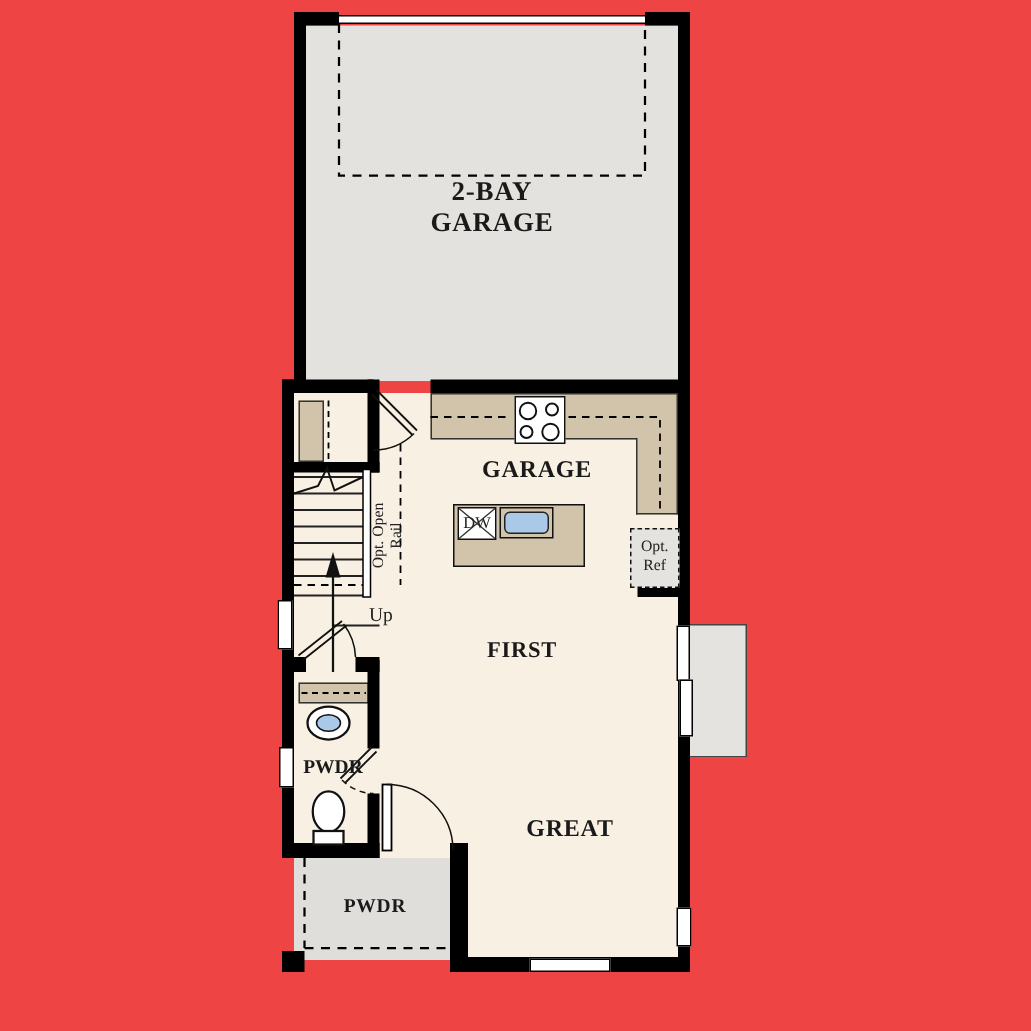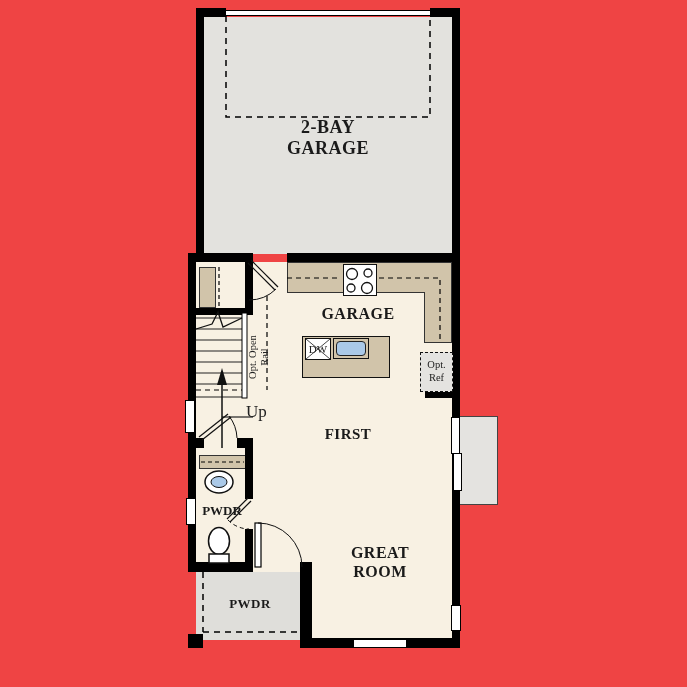--- a/index.html
+++ b/index.html
@@ -156,33 +156,32 @@
   <div class="lbl" style="left:288px;top:305px;width:140px;font-size:16px;letter-spacing:0.5px;">
       <span>GARAGE</span>
     </div>
 
   <div class="lbl" style="left:288px;top:426px;width:120px;font-size:15px;letter-spacing:0.5px;">
       <span>FIRST</span>
     </div>
 
   <div class="lbl" style="left:320px;top:543px;width:120px;font-size:16px;line-height:19px;letter-spacing:0.5px;text-align:center;">
     <span>GREAT</span>
-    <span>ROOM</span>
   </div>
 
   <div class="lbl" style="left:198px;top:503px;width:48px;font-size:13px;">
       <span>PWDR</span>
     </div>
 
   <div class="lbl" style="left:210px;top:596px;width:80px;font-size:13px;letter-spacing:0.5px;">
       <span>PWDR</span>
     </div>
 
 
-  <div class="note" style="left:246px;top:402px;font-size:17px;"><span>Up</span></div>
+  <div class="note" style="left:246px;top:402px;font-size:13px;"><span>Up</span></div>
 
   <div class="note" style="left:220px;top:344px;width:80px;height:26px;line-height:12px;font-size:10.5px;transform:rotate(-90deg);">
     <span style="display:block;">Opt. Open</span>
     <span style="display:block;">Rail</span>
   </div>
 
   <div class="note" style="left:305px;top:343px;width:26px;font-size:11px;z-index:6;"><span>DW</span></div>
 
   <div class="note" style="left:420px;top:358px;width:33px;font-size:10.5px;line-height:13px;z-index:6;">
     <span style="display:block;">Opt.</span>

